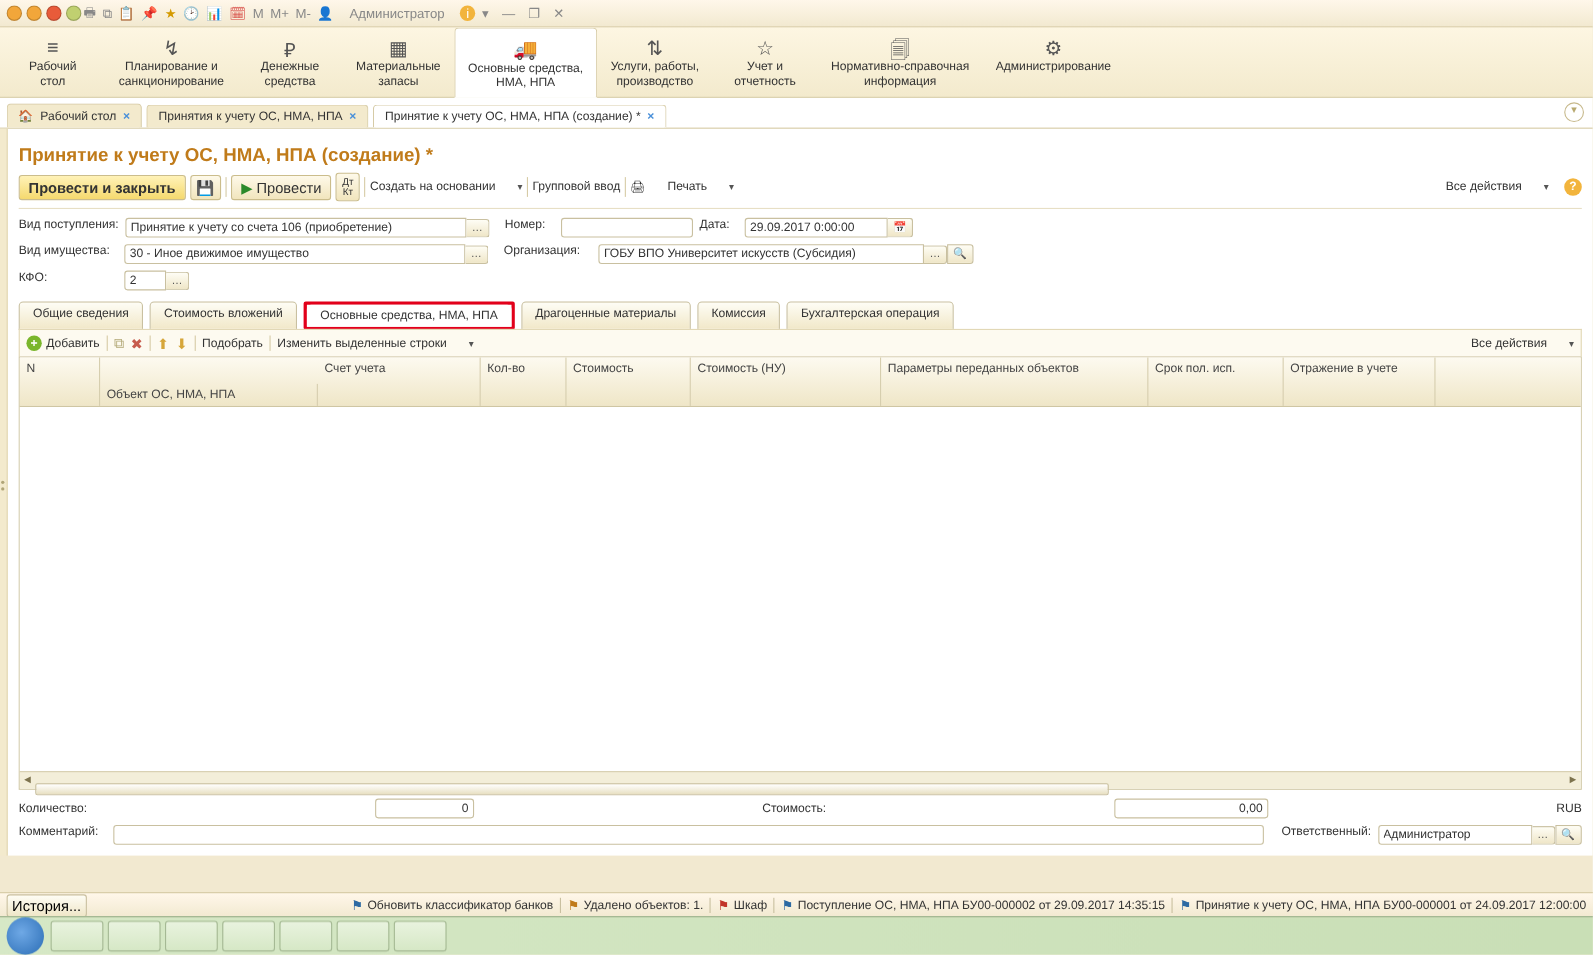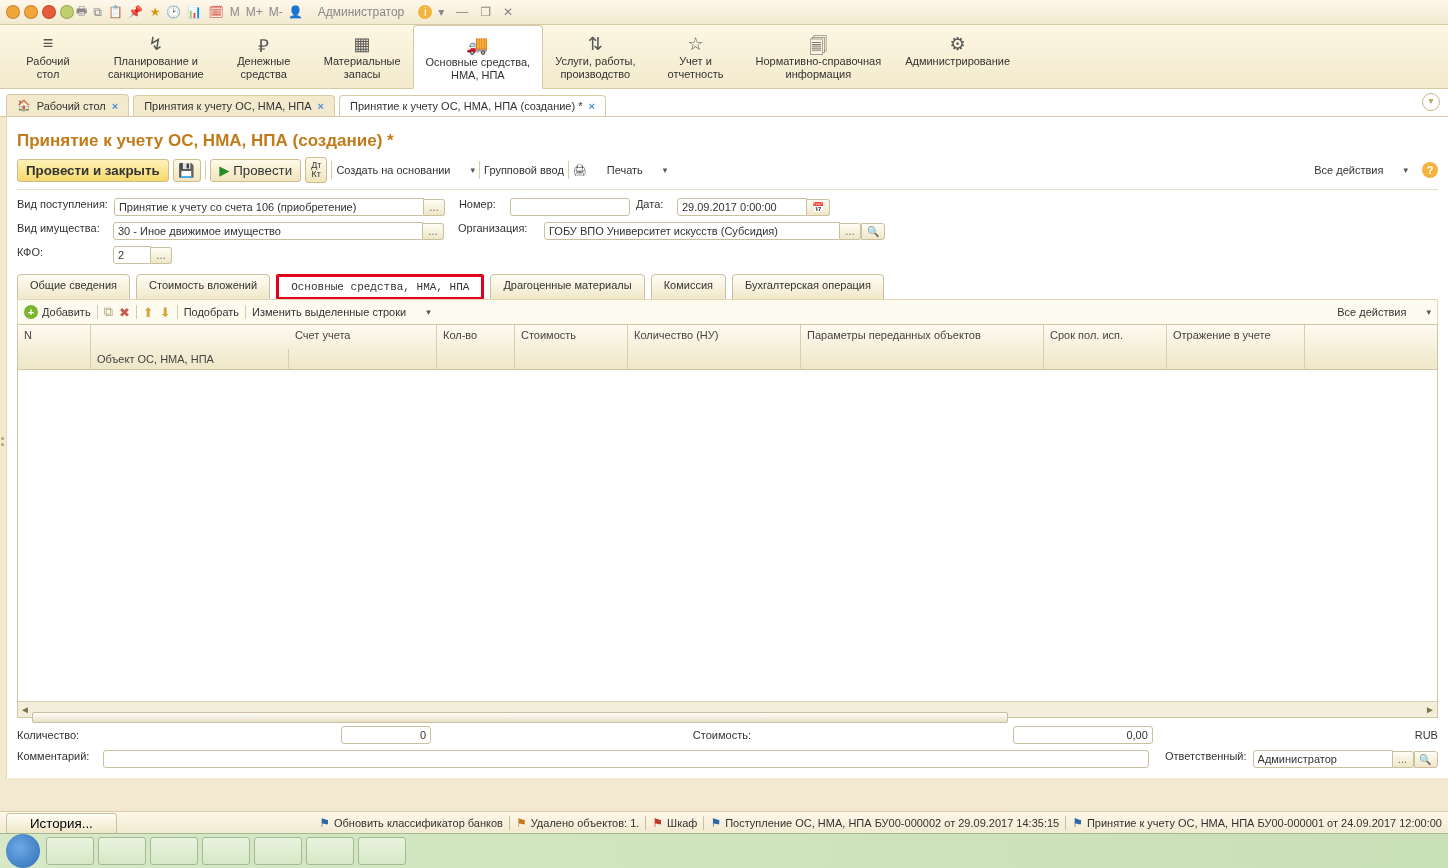--- a/index.html
+++ b/index.html
@@ -47,41 +47,41 @@
 .form-row label{min-width:90px;color:#333;}
 .finput{border:1px solid #c9c0a0;border-radius:3px;padding:2px 4px;font-family:inherit;font-size:11px;color:#333;background:#fff;}
 .finput.wide{width:300px;}
 .finput.small{width:60px;}
 .finput.num{width:110px;}
 .sel{display:inline-flex;align-items:center;}
 .selbtn{display:inline-block;border:1px solid #c9c0a0;border-left:none;border-radius:0 3px 3px 0;background:linear-gradient(to bottom,#fefdf5,#efe6c7);padding:2px 5px;cursor:pointer;color:#555;font-size:10px;}
 .finput.selpart{border-radius:3px 0 0 3px;}
 .inner-tabs{display:flex;gap:6px;margin-top:4px;}
 .itab{background:linear-gradient(to bottom,#fefdf5,#f1e8c9);border:1px solid #c9c0a0;border-radius:4px 4px 0 0;padding:4px 12px;cursor:pointer;}
-.itab.active{background:#fff;border-bottom:1px solid #fff;font-family:Liberation Mono, monospace;}
+.itab.active{background:#fff;border-bottom:1px solid #fff;}
 .highlight-frame{border:3px solid #e2001a;border-radius:2px;padding:0;}
 .highlight-frame .itab{border:none;background:#fff;}
 .grid-toolbar{display:flex;align-items:center;gap:6px;border:1px solid #e2d8b6;border-bottom:none;padding:4px 6px;background:#fdfaf0;margin-top:-1px;}
 .addbtn{display:flex;align-items:center;gap:4px;cursor:pointer;}
 .addbtn .plus{width:14px;height:14px;border-radius:50%;background:#7ab62c;color:#fff;text-align:center;line-height:14px;font-weight:bold;font-size:11px;}
 .gt-icon{color:#b3a978;font-size:13px;cursor:pointer;}
 .gt-lbl{color:#333;cursor:pointer;}
 .grid-toolbar .allact{margin-left:auto;}
 .grid{border:1px solid #cfc6a3;flex:1;display:flex;flex-direction:column;min-height:340px;}
 .grid-head{display:flex;background:linear-gradient(to bottom,#fdfaf0,#efe6c7);border-bottom:1px solid #cfc6a3;}
 .gh{border-right:1px solid #d6ceae;padding:4px 6px;color:#444;font-size:11px;}
 .grid-body{flex:1;background:#fff;}
 .hscroll{height:15px;background:#f3eed9;border-top:1px solid #d6ceae;display:flex;align-items:center;}
 .hscroll .arrow{width:14px;text-align:center;color:#7d734e;font-size:10px;}
 .hscroll .track{flex:1;position:relative;}
 .hscroll .thumb{position:absolute;left:0;width:70%;height:9px;top:2px;background:linear-gradient(to bottom,#fff,#e8e0c2);border:1px solid #c9c0a0;border-radius:2px;}
 .totals{display:flex;justify-content:space-between;gap:8px;align-items:center;margin-top:8px;}
 .totals input{text-align:right;}
 .statusbar{height:22px;background:linear-gradient(to bottom,#fff7ea,#f2e9d0);position:fixed;bottom:34px;left:0;right:0;display:flex;align-items:center;border-top:1px solid #d6cba6;padding:0 6px;gap:6px;}
-.hist-btn{background:linear-gradient(to bottom,#fefdf5,#efe6c7);border:1px solid #c9c0a0;border-radius:3px;padding:2px 23px;cursor:pointer;}
+.hist-btn{background:linear-gradient(to bottom,#fefdf5,#efe6c7);border:1px solid #c9c0a0;border-radius:3px;padding:2px 4px;cursor:pointer;}
 .sb-item{display:flex;align-items:center;gap:4px;color:#333;white-space:nowrap;}
 .sb-sep{width:1px;height:14px;background:#c9c0a0;}
 .sb-icon{font-size:12px;}
 .sb-icon.blue{color:#2d6aa3;}
 .sb-icon.orange{color:#c07b1a;}
 .sb-icon.red{color:#c2352a;}
 .taskbar{height:34px;background:linear-gradient(to right,#d6e8c6,#c9dfb6);position:fixed;bottom:0;left:0;right:0;border-top:1px solid #a5b994;display:flex;align-items:center;}
 .startorb{width:34px;height:34px;background:radial-gradient(circle at 40% 40%,#6fa9e6,#2b6db5);border-radius:50%;margin:0 6px;}
 .taskbtn{width:46px;height:26px;border:1px solid #a5b994;border-radius:3px;margin-right:4px;background:linear-gradient(to bottom,#e9f3df,#d6e8c6);}
 </style>
@@ -276,21 +276,21 @@
         </span>
     </div>
 
     <div class="grid">
       <div class="grid-head" id="grid-head">
           <div class="gh" style="width: 60px;">N</div>
           <div class="gh" style="width: 185px; margin-top: 24px;">Объект ОС, НМА, НПА</div>
           <div class="gh" style="width: 135px;">Счет учета</div>
           <div class="gh" style="width: 65px;">Кол-во</div>
           <div class="gh" style="width: 100px;">Стоимость</div>
-          <div class="gh" style="width: 160px;">Количество (НУ)</div>
+          <div class="gh" style="width: 160px;">Стоимость (НУ)</div>
           <div class="gh" style="width: 230px;">Параметры переданных объектов</div>
           <div class="gh" style="width: 110px;">Срок пол. исп.</div>
           <div class="gh" style="width: 125px;">Отражение в учете</div>
         </div>
       <div class="grid-body"></div>
       <div class="hscroll">
         <div class="arrow">◄</div>
         <div class="track">
             <div class="thumb"></div>
           </div>

